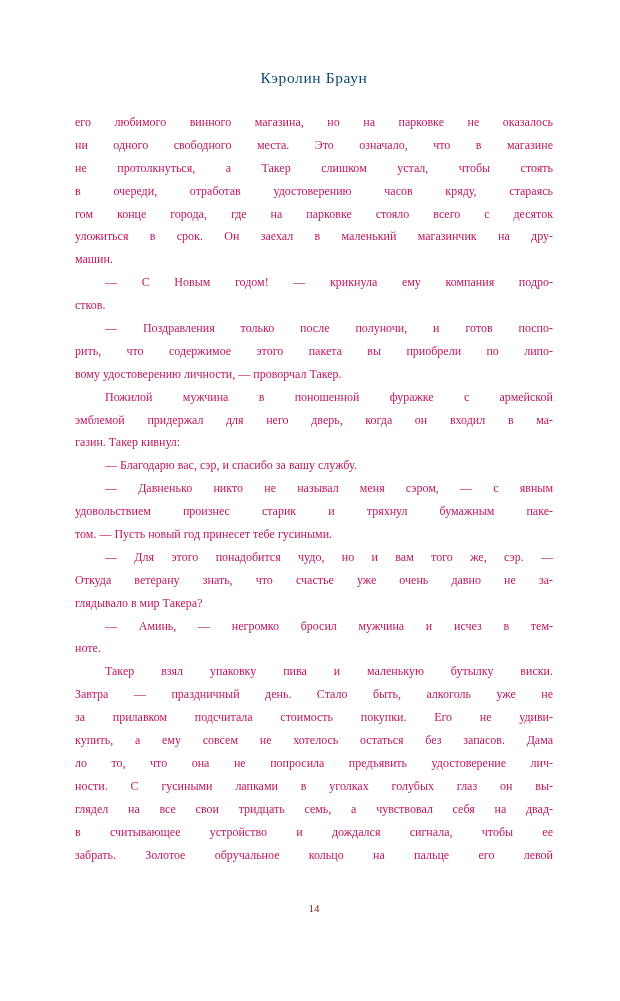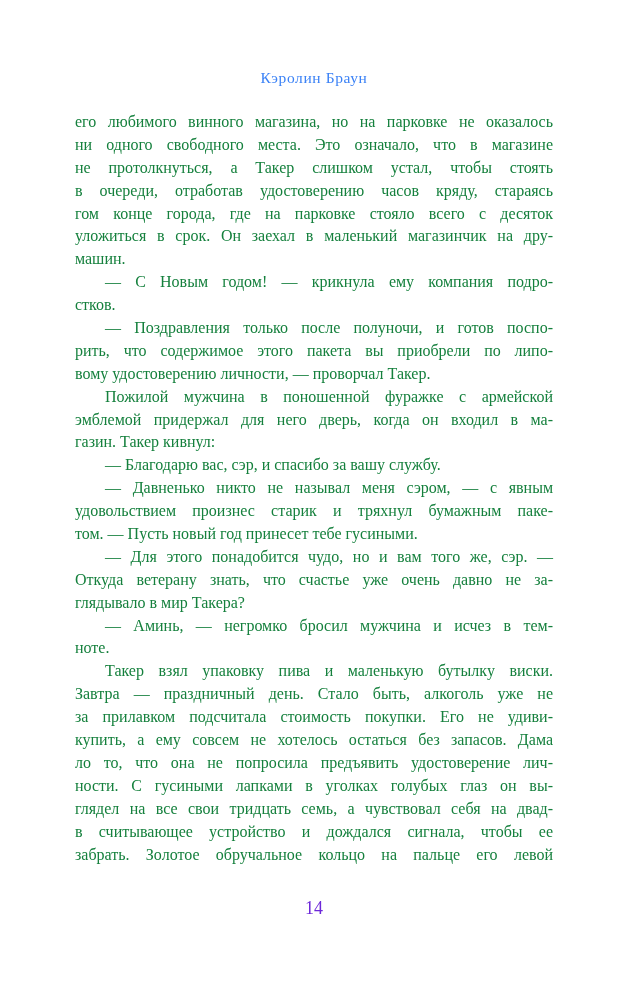--- a/index.html
+++ b/index.html
@@ -21,29 +21,29 @@
   }
   .running-header {
     position: absolute;
     top: 68px;
     left: 75px;
     width: 478px;
     text-align: center;
     font-size: 15.5px;
     line-height: 20px;
     letter-spacing: 0.6px;
-    color: #3b82f6;
+    color: #0c4a6e;
   }
   .text-block {
     position: absolute;
     top: 111px;
     left: 75px;
     width: 478px;
-    color: #15803d;
-    font-size: 16px;
+    color: #be185d;
+    font-size: 12px;
   }
   .line {
     height: 22.9px;
     line-height: 22.9px;
     text-align: justify;
     text-align-last: justify;
     white-space: normal;
   }
   .line.indent {
     padding-left: 30px;
@@ -51,23 +51,23 @@
   .line.para-end {
     text-align: center;
     text-align-last: left;
   }
   .page-number {
     position: absolute;
     top: 898px;
     left: 75px;
     width: 478px;
     text-align: center;
-    font-size: 18px;
+    font-size: 11px;
     line-height: 20px;
-    color: #6d28d9;
+    color: #7f1d1d;
   }
 </style>
 </head>
 <body>
 
 <div class="book-page">
   <div class="running-header">Кэролин Браун</div>
 
   <div class="text-block">
       <div class="line">его любимого винного магазина, но на парковке не оказалось</div>

